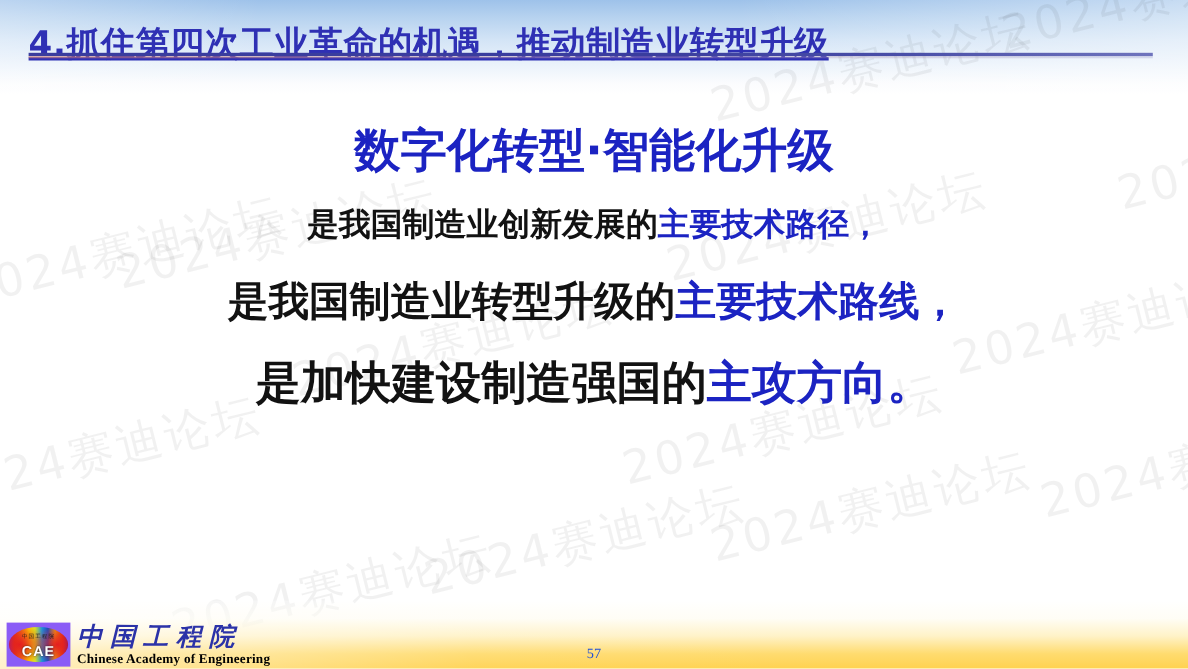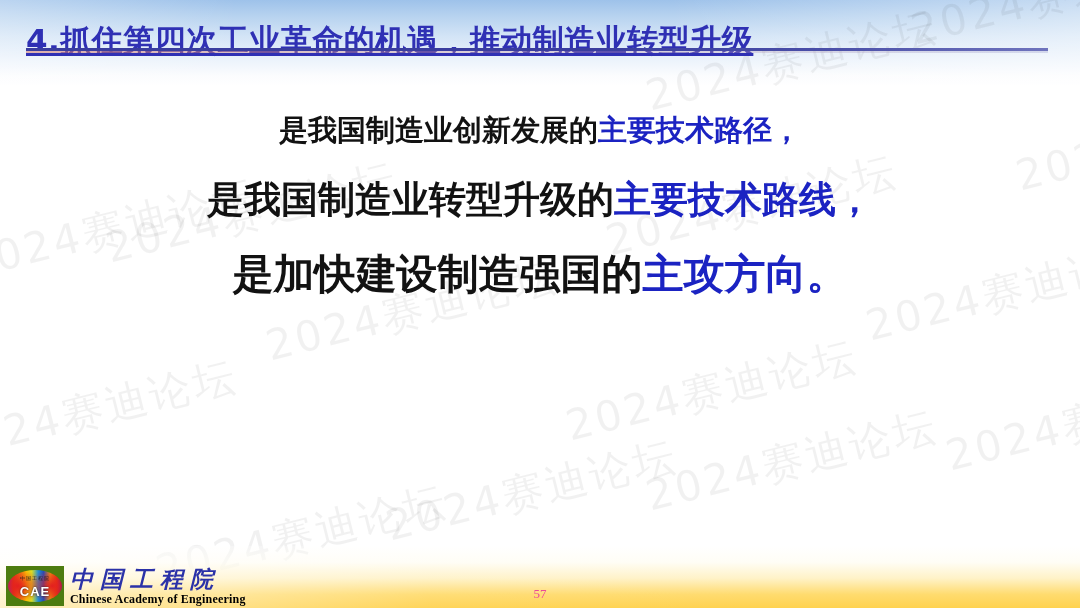--- a/index.html
+++ b/index.html
@@ -168,21 +168,21 @@
     left: 6px;
     bottom: 2px;
     z-index: 8;
     display: flex;
     align-items: center;
   }
   .cae-emblem {
     position: relative;
     width: 58px;
     height: 40px;
-    background: #4d7c0f;
+    background: #8b5cf6;
     margin-right: 6px;
     flex: 0 0 auto;
     overflow: hidden;
   }
   .cae-emblem .oval {
     position: absolute;
     left: 2px; top: 4px;
     width: 54px; height: 32px;
     border-radius: 50%;
     background:
@@ -241,21 +241,21 @@
   
   .page-number {
     position: absolute;
     left: 0;
     bottom: 6px;
     width: 1080px;
     text-align: center;
     z-index: 8;
     font-family: "Liberation Serif", "DejaVu Serif", serif;
     font-size: 13px;
-    color: #ec4899;
+    color: #1d4ed8;
   }
 </style>
 </head>
 <body>
 
 <div id="slide">
 
   <div class="top-gradient"></div>
   <div class="top-gradient-x"></div>
 
@@ -276,20 +276,23 @@
       <div class="wm" style="left: 380px; top: 500px;">2024赛迪论坛</div>
     </div>
 
   <div class="title-wrap">
     <h1 class="slide-title">4.抓住第四次工业革命的机遇，推动制造业转型升级</h1>
   </div>
   <div class="title-rule"></div>
   <div class="title-rule-2"></div>
 
   <div class="body-block">
+    <div class="line line-2">
+      <span class="blue">数字化转型·智能化升级</span>
+    </div>
     <div class="line line-3">
       <span class="black">是我国制造业创新发展的</span><span class="blue">主要技术路径，</span>
     </div>
     <div class="line line-4">
       <span class="black">是我国制造业转型升级的</span><span class="blue">主要技术路线，</span>
     </div>
     <div class="line line-5">
       <span class="black">是加快建设制造强国的</span><span class="blue">主攻方向。</span>
     </div>
   </div>

